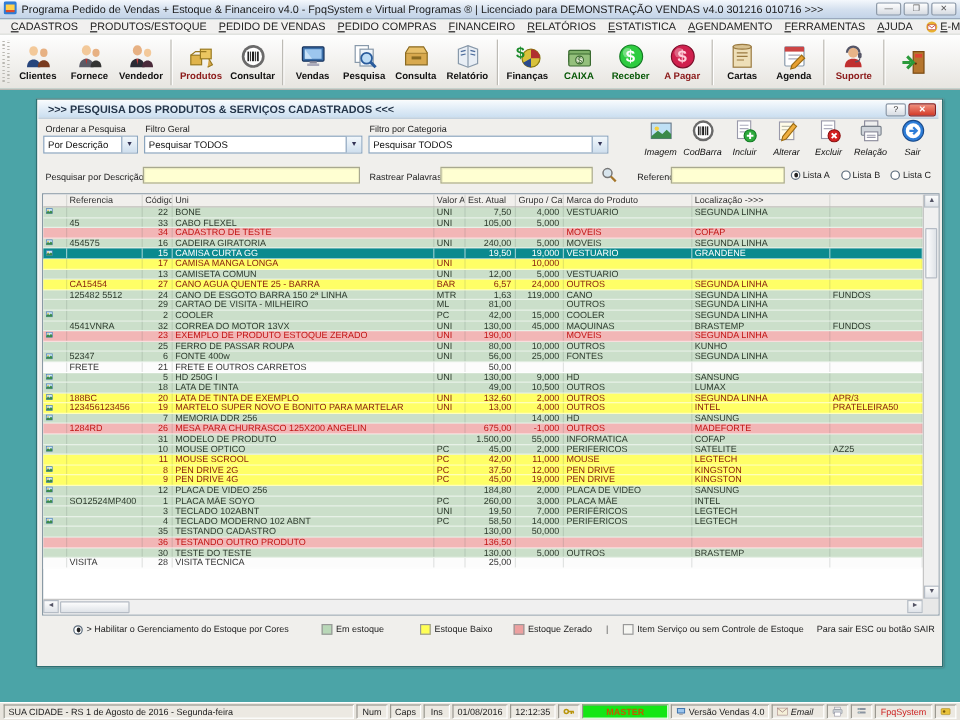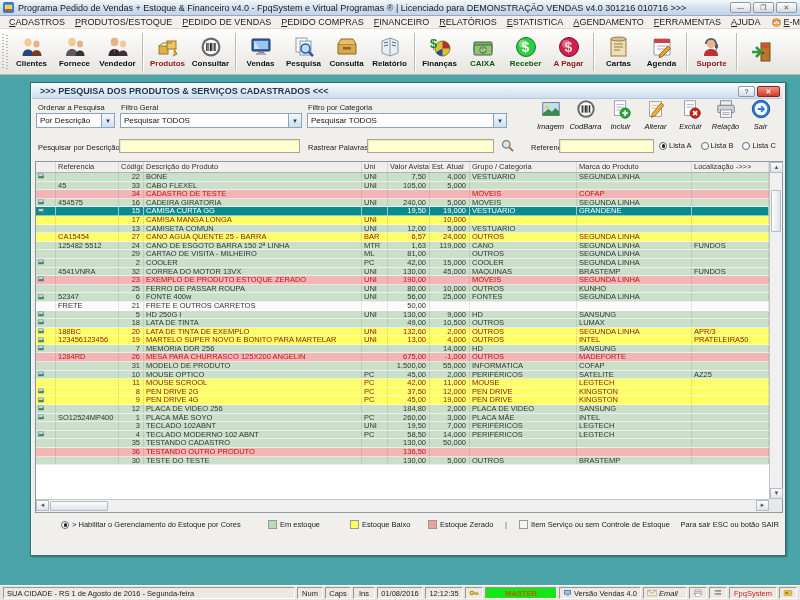--- a/index.html
+++ b/index.html
@@ -462,21 +462,20 @@
           <span class="radio-label">Lista C</span>
         </span>
       </div>
 
     <div class="twrap">
       <div class="tscroll">
         <div class="trow thead">
             <div class="cell c0"></div>
             <div class="cell c1">Referencia</div>
             <div class="cell c2">Código</div>
-            <div class="cell c3">Descrição do Produto</div>
             <div class="cell c4">Uni</div>
             <div class="cell c5">Valor Avista</div>
             <div class="cell c6">Est. Atual</div>
             <div class="cell c7">Grupo / Categoria</div>
             <div class="cell c8">Marca do Produto</div>
             <div class="cell c9">Localização  -&gt;&gt;&gt;</div>
           </div>
         <div class="tbody">
             <div class="trow row-g">
               <div class="cell c0">
@@ -979,20 +978,32 @@
             <div class="trow row-g">
               <div class="cell c0"></div>
               <div class="cell c1"></div>
               <div class="cell c2">30</div>
               <div class="cell c3">TESTE DO TESTE</div>
               <div class="cell c4"></div>
               <div class="cell c5">130,00</div>
               <div class="cell c6">5,000</div>
               <div class="cell c7">OUTROS</div>
               <div class="cell c8">BRASTEMP</div>
+              <div class="cell c9"></div>
+            </div>
+            <div class="trow row-w">
+              <div class="cell c0"></div>
+              <div class="cell c1">VISITA</div>
+              <div class="cell c2">28</div>
+              <div class="cell c3">VISITA TECNICA</div>
+              <div class="cell c4"></div>
+              <div class="cell c5">25,00</div>
+              <div class="cell c6"></div>
+              <div class="cell c7"></div>
+              <div class="cell c8"></div>
               <div class="cell c9"></div>
             </div>
           </div>
       </div>
       <div class="vscroll">
         <span class="sbtn" style="top:0;left:0;">▲</span>
         <span class="thumbv"></span>
         <span class="sbtn" style="bottom:0;left:0;">▼</span>
       </div>
       <div class="hscroll">

